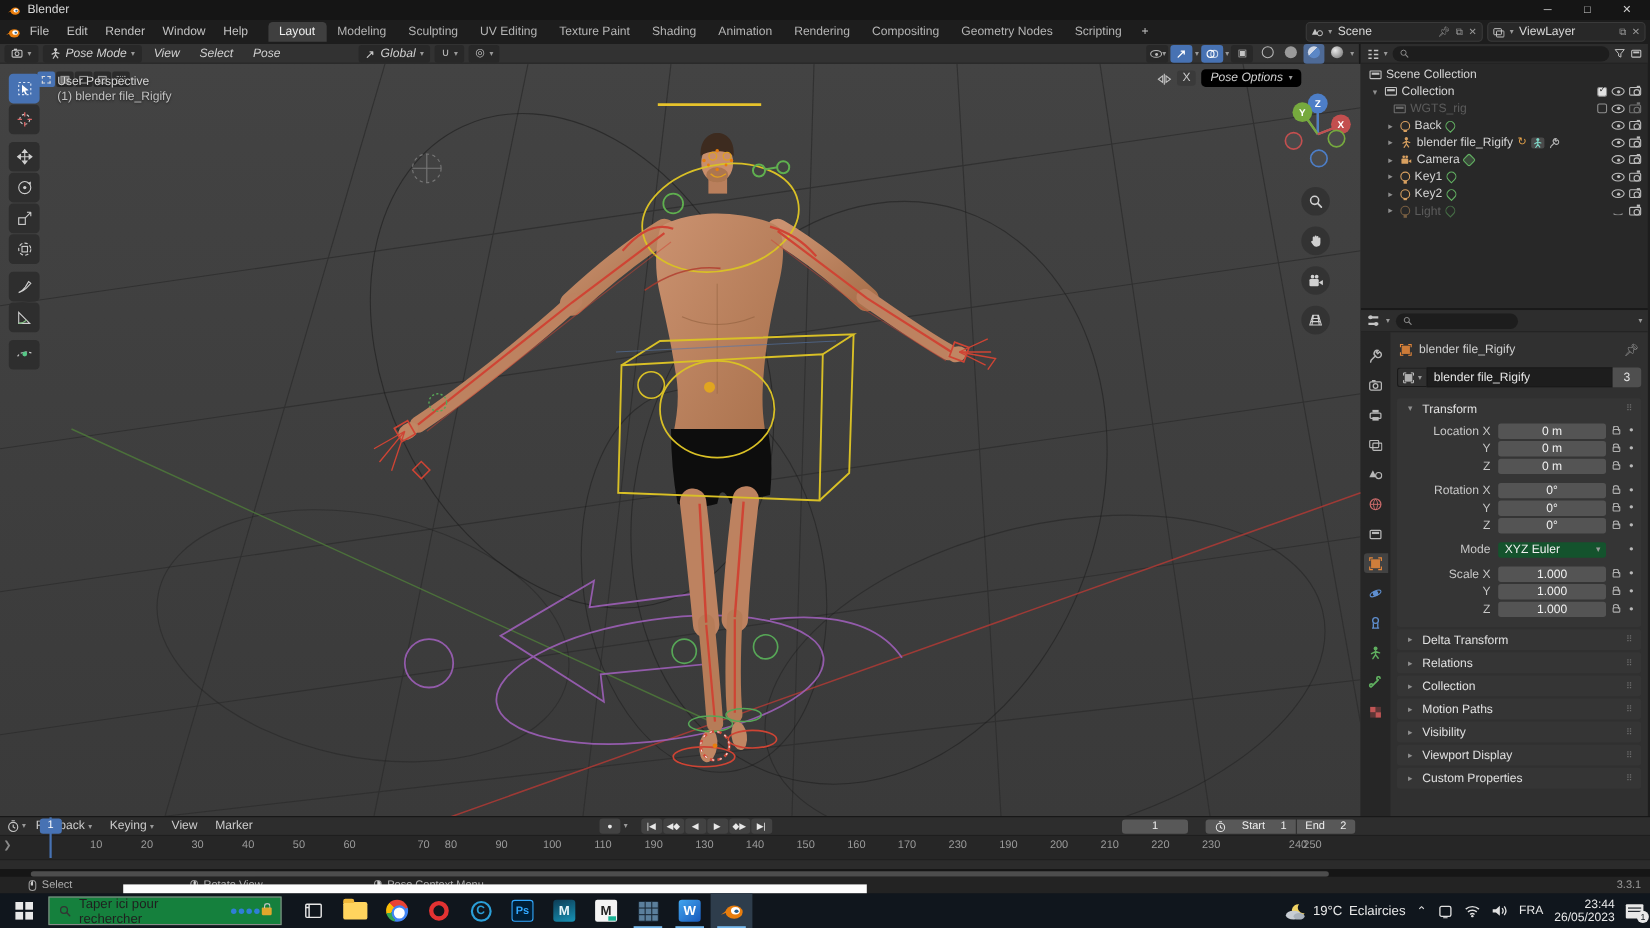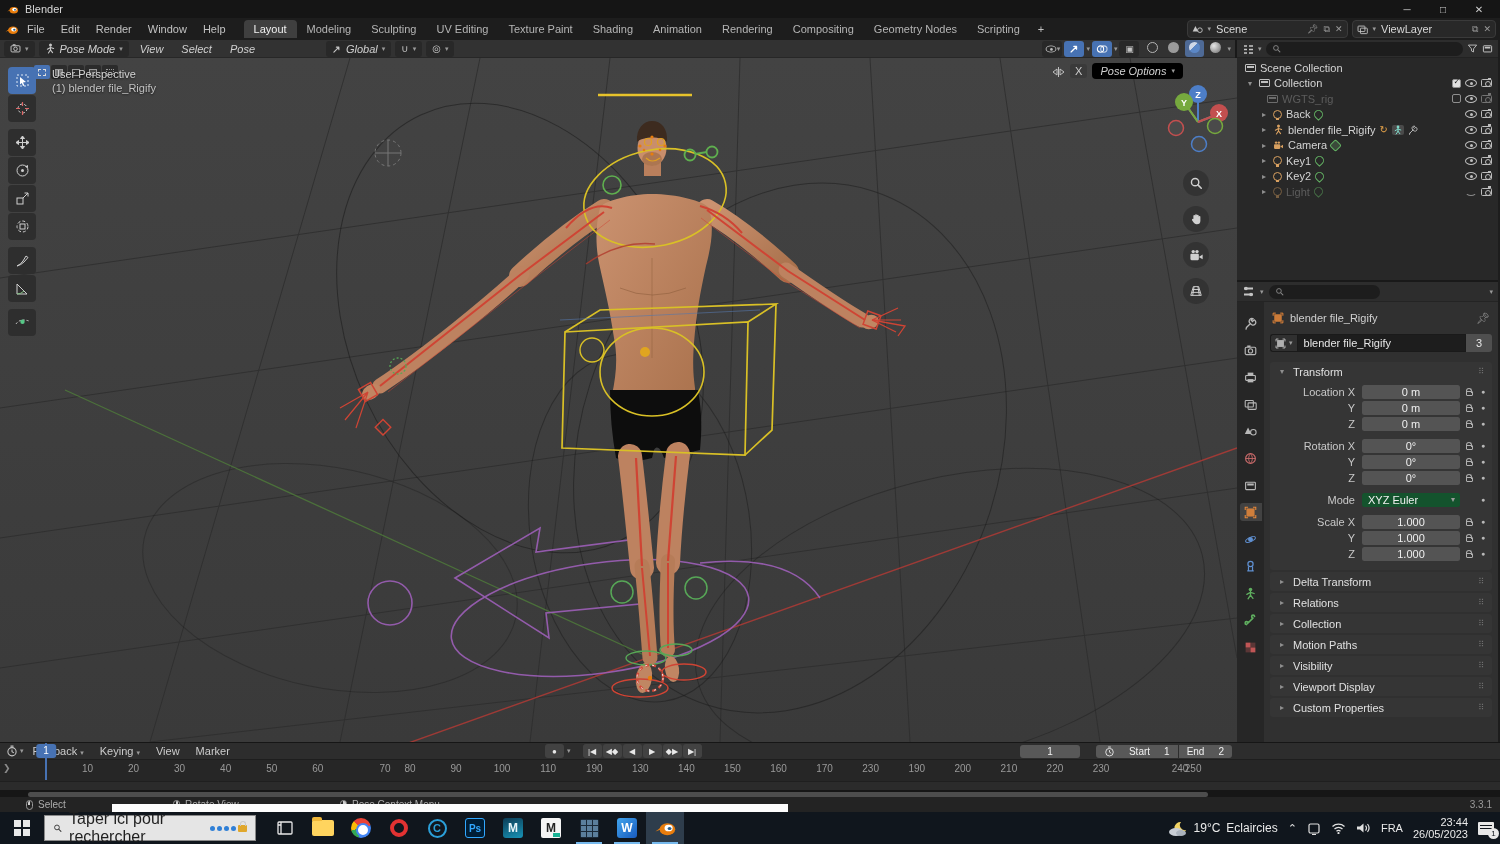--- a/index.html
+++ b/index.html
@@ -151,21 +151,21 @@
   .i-mouse.mmb::after { left:2px; top:0.5px; width:1.5px; height:4px; border-radius:1px; }
   .i-mouse.rmb::after { right:0.5px; top:0.5px; width:2.5px; height:3.5px; border-radius:0 2px 0 0; }
   .sb-version { position:absolute; right:8px; color:#9a9a9a; }
   .sb-artifact { position:absolute; left:112px; bottom:0; width:676px; height:8px; background:#fdfdfd; }
 
   
   .taskbar { height:32px; background:#10161d; display:flex; align-items:center; color:#eaeaea; }
   .tb-start { width:44px; height:32px; display:flex; align-items:center; justify-content:center; }
   .winlogo { display:grid; grid-template-columns:7px 7px; grid-template-rows:7px 7px; gap:1.5px; }
   .winlogo span { background:#e8e8e8; }
-  .tb-search { width:212px; height:26px; background:#e5e5e5; border:1px solid #8a8a8a; display:flex; align-items:center; padding:0 8px; gap:7px; color:#1f1f1f; font-size:16px; }
+  .tb-search { width:212px; height:26px; background:#15803d; border:1px solid #8a8a8a; display:flex; align-items:center; padding:0 8px; gap:7px; color:#1f1f1f; font-size:12px; }
   .mcafee { margin-left:auto; display:flex; align-items:center; gap:2px; }
   .mcafee .d { width:5px; height:5px; border-radius:50%; background:#2f7fd6; }
   .mcafee .lk { position:relative; width:9px; height:7px; background:#e0a72c; border-radius:1px; }
   .mcafee .lk::before { content:""; position:absolute; left:1.5px; top:-4px; width:4px; height:4px; border:1.5px solid #c9c9c9; border-bottom:none; border-radius:3px 3px 0 0; }
   .tb-icons { display:flex; align-items:center; margin-left:10px; }
   .tb-app { width:38px; height:32px; display:flex; align-items:center; justify-content:center; position:relative; }
   .tb-app.running::after { content:""; position:absolute; left:6px; right:6px; bottom:0; height:2.5px; background:#76b9ed; }
   .tb-app.active { background:#2e3d4c; }
   .tb-right { margin-left:auto; display:flex; align-items:center; gap:10px; padding-right:6px; font-size:11px; }
   .clockblock { text-align:right; font-size:11px; line-height:12px; }

